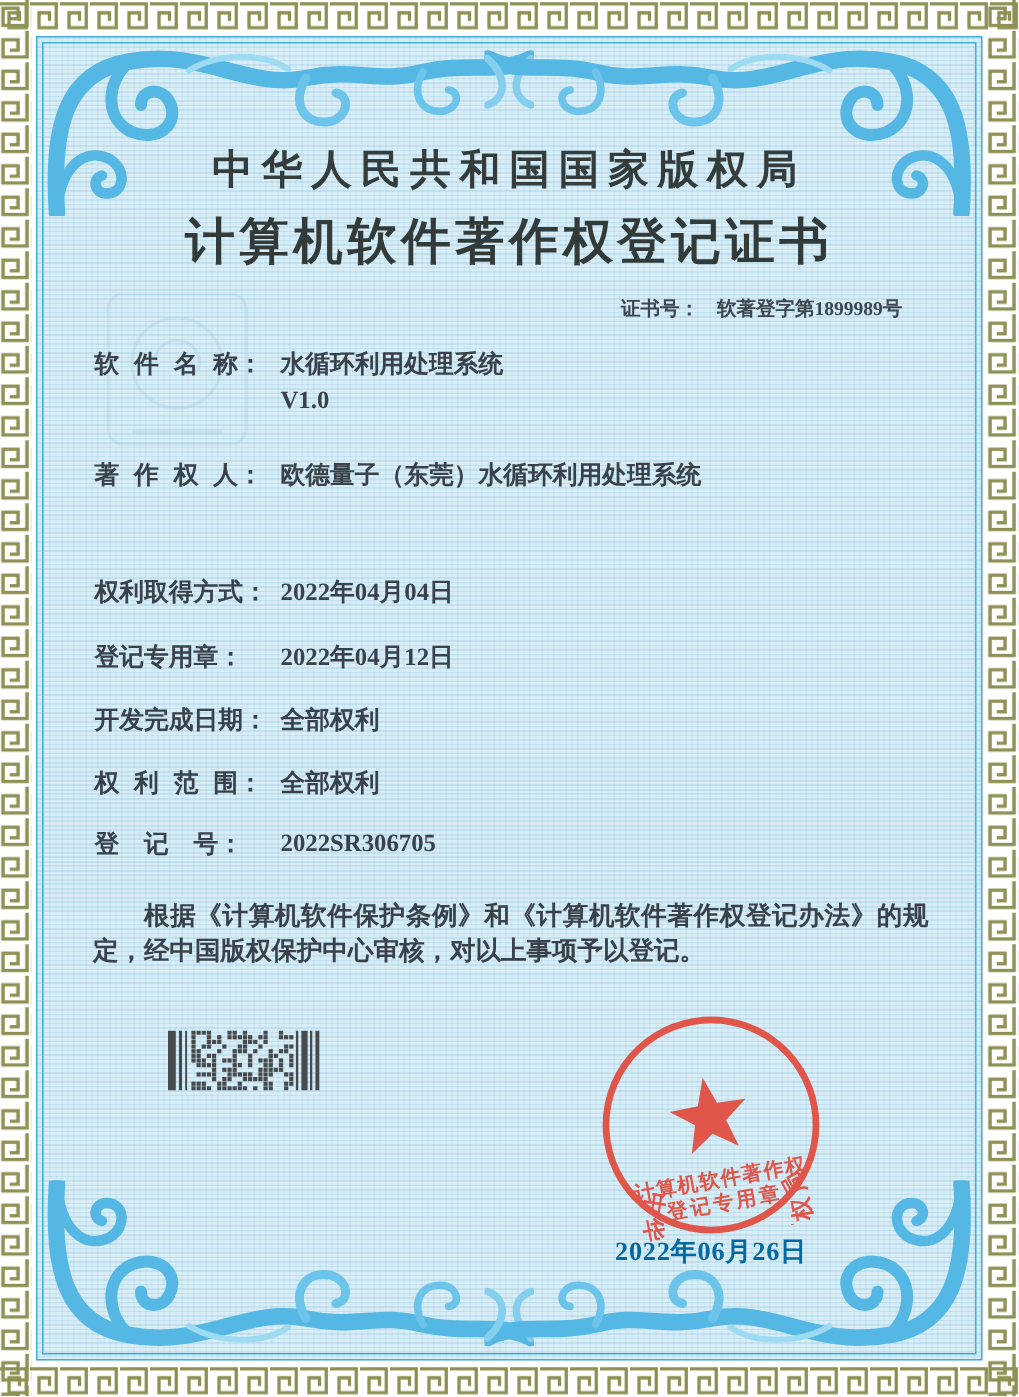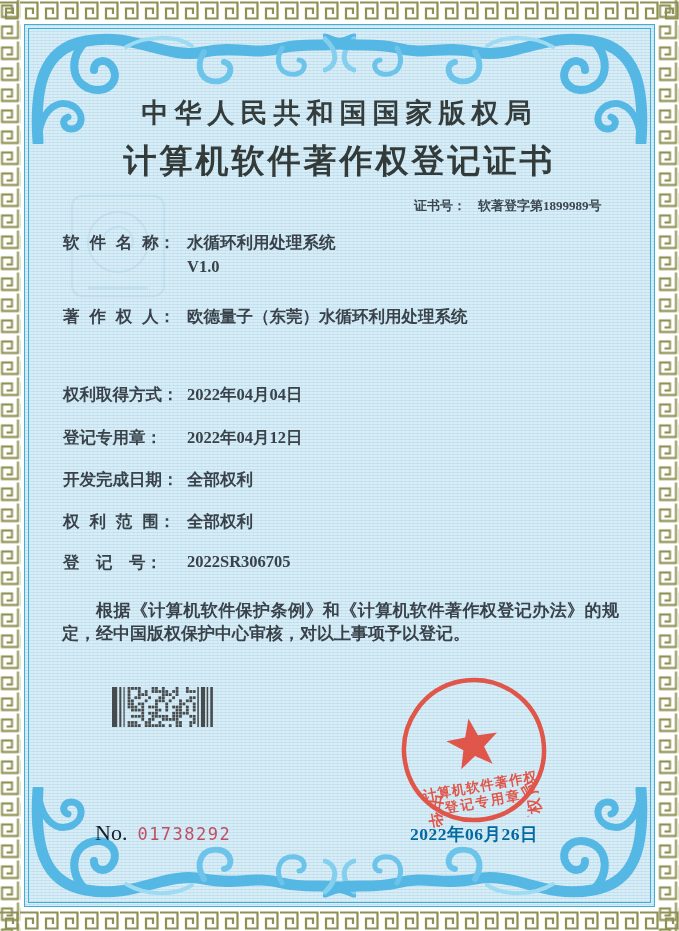--- a/index.html
+++ b/index.html
@@ -403,19 +403,15 @@
           <textPath href="#sealArc" startOffset="50%" text-anchor="middle">中华人民共和国国家版权局</textPath>
         </text>
         <polygon fill="#e2483a" points="75,43 81.5,61.1 100.7,61.7 85.5,73.4 90.9,91.8 75,81 59.1,91.8 64.5,73.4 49.3,61.7 68.5,61.1"></polygon>
         <text x="75" y="116" text-anchor="middle" font-size="13.5" letter-spacing="1">计算机软件著作权</text>
         <text x="75" y="132" text-anchor="middle" font-size="13.5" letter-spacing="2">登记专用章</text>
       </svg>
     </div>
 
     <div class="issue-date">2022年06月26日</div>
 
-    <div class="serial">
-      <span class="no">No.</span>
-      <span class="num">01738292</span>
-    </div>
 
   </div>
 </div>
 
 </body></html>

